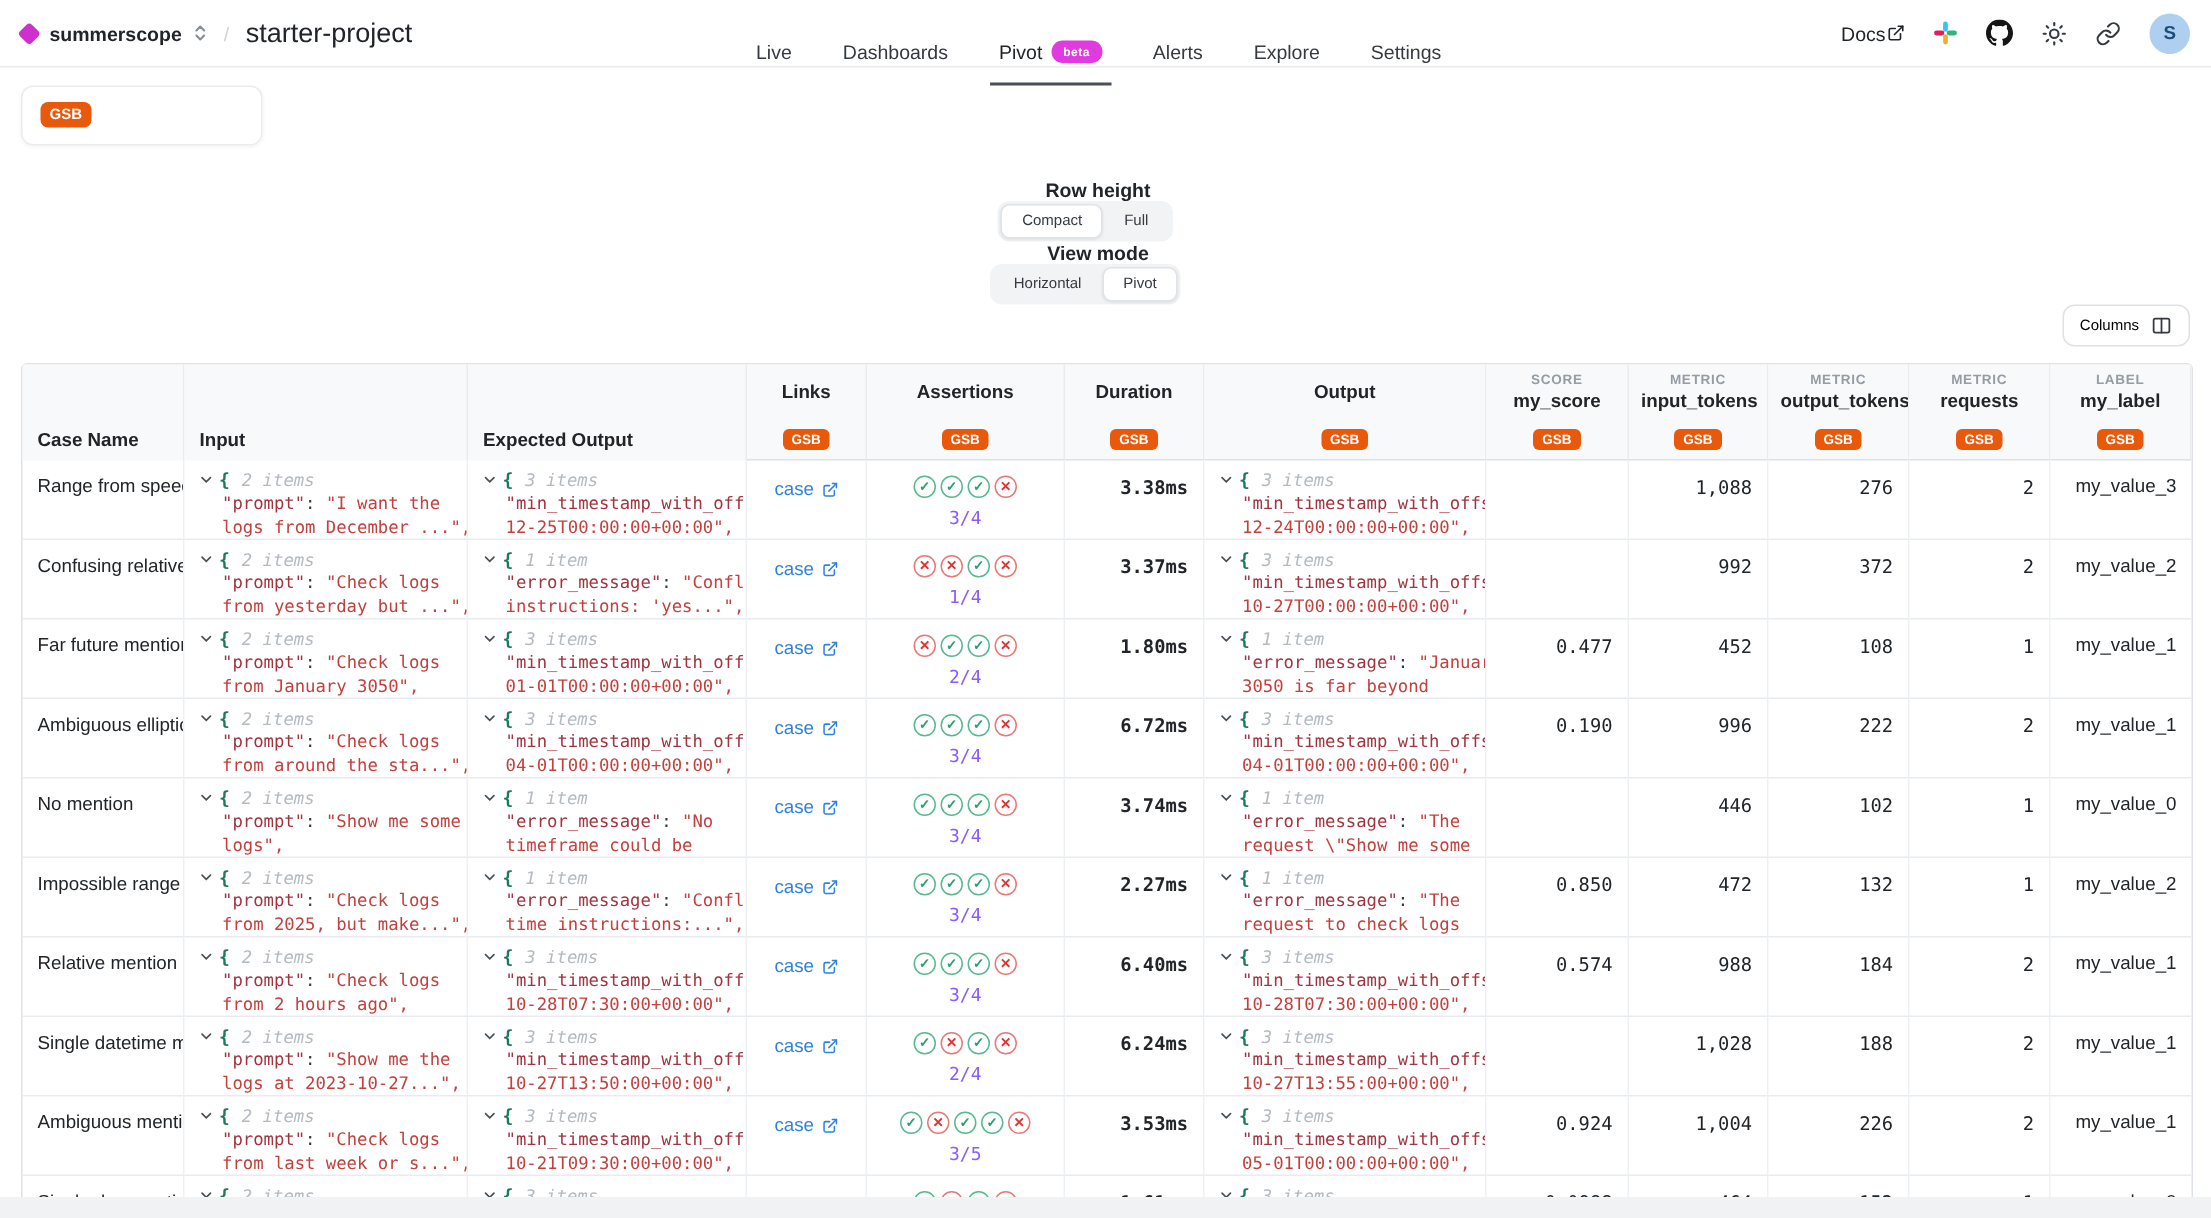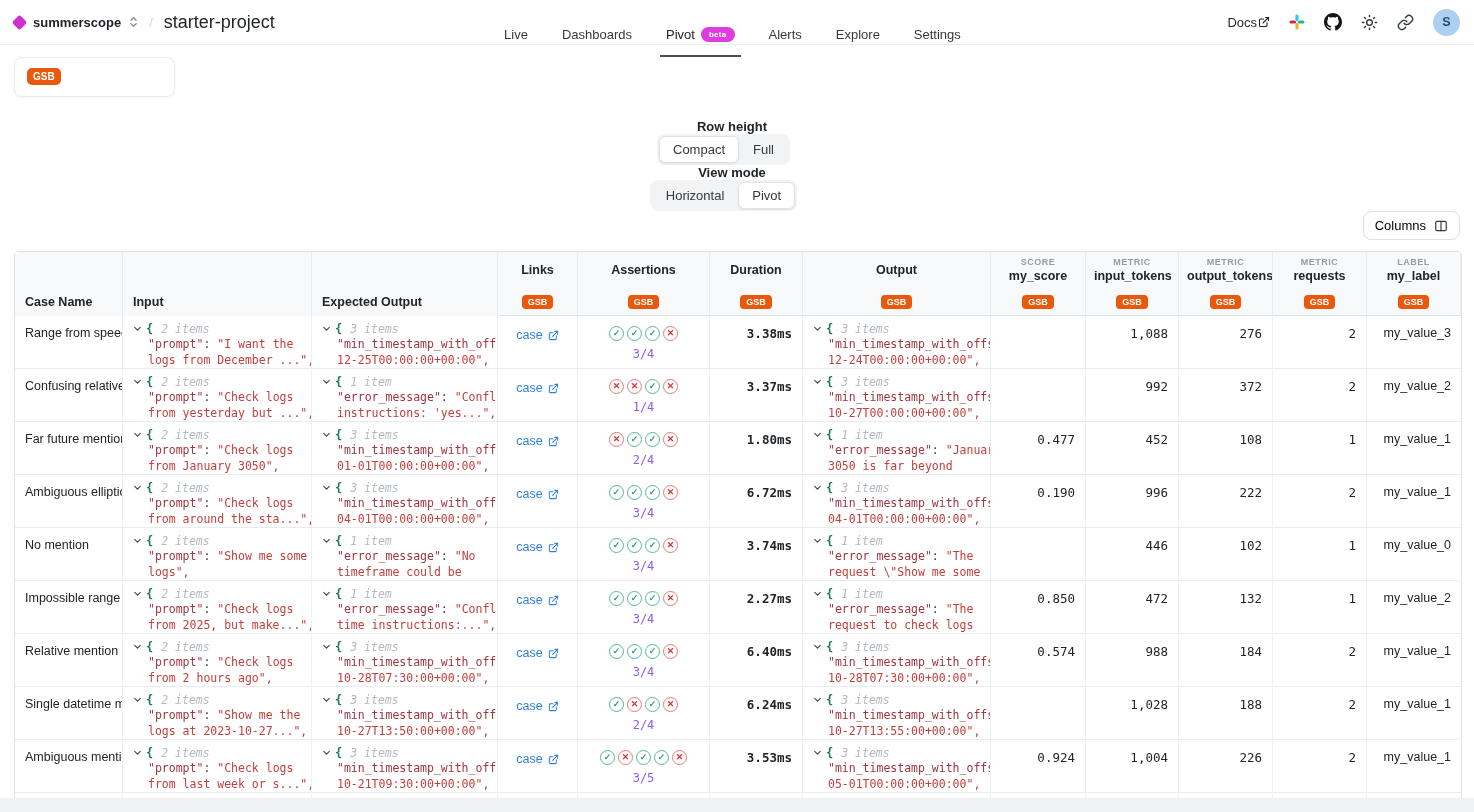--- a/index.html
+++ b/index.html
@@ -31,23 +31,23 @@
   .exp-card { margin-top:12px; width:161px; border:1px solid #e9ecef; border-radius:8px; padding:10px 12px 11px; box-shadow:0 1px 3px rgba(0,0,0,.05); display:flex; gap:8px; align-items:flex-start; }
   .gsb-badge { background:#e8590c; color:#fff; font-size:10px; font-weight:700; padding:3px 6px; border-radius:5px; flex:0 0 auto;text-align:right; }
   .card-col { min-width:0; }
   .card-title { font-size:13px; font-weight:700; white-space:nowrap; }
   .card-meta { font-size:10.5px; color:#8a9199; margin-top:4px; white-space:nowrap; }
   .trace-link { font-size:10.5px; color:#4094e8; font-weight:600; margin-top:5px; display:inline-flex; align-items:center; gap:3px; cursor:pointer; }
 
   .controls { margin-top:22px; display:flex; align-items:center;flex-direction:column; }
   .ctl-label { font-size:13px; font-weight:600; margin-right:10px; }
   .seg { background:#f1f3f5; border-radius:8px; padding:2px; display:flex; margin-right:27px; }
-  .seg-opt { font-size:13px; padding:5px 13px; border-radius:6px; color:#343a40; border:1px solid transparent; cursor:pointer; white-space:nowrap; }
+  .seg-opt { font-size:10px; padding:5px 13px; border-radius:6px; color:#343a40; border:1px solid transparent; cursor:pointer; white-space:nowrap; }
   .seg-opt.sel { background:#fff; border-color:#dfe3e7; box-shadow:0 1px 2px rgba(0,0,0,.07); font-weight:500; }
-  .columns-btn { margin-left:auto; display:flex; align-items:center; gap:8px; font-size:13px; border:1px solid #dee2e6; border-radius:8px; padding:6px 11px; background:#fff; cursor:pointer; }
+  .columns-btn { margin-left:auto; display:flex; align-items:center; gap:8px; font-size:10px; border:1px solid #dee2e6; border-radius:8px; padding:6px 11px; background:#fff; cursor:pointer; }
 
   
   .grid-wrap { margin-top:11px; }
   table.grid { width:1446px; table-layout:fixed; border-collapse:separate; border-spacing:0; border:1px solid #dee2e6; border-radius:4px; }
   .grid th, .grid td { border-right:1px solid #eef1f3; overflow:hidden; }
   .grid th:last-child, .grid td:last-child { border-right:none;text-align:right; }
   .grid thead th { background:#f8f9fa; font-weight:600; font-size:12.5px; color:#212529; }
   .grid thead tr.hr1 th { height:35px; text-align:center; vertical-align:middle; padding:0 8px; border-right:1px solid #e9ecef; }
   .grid thead tr.hr1 th.tall { vertical-align:bottom; text-align:left; padding:0 10px 7px; }
   .grid thead tr.hr2 th { height:29px; text-align:center; vertical-align:middle; border-bottom:1px solid #dee2e6; border-right:1px solid #e9ecef; }

